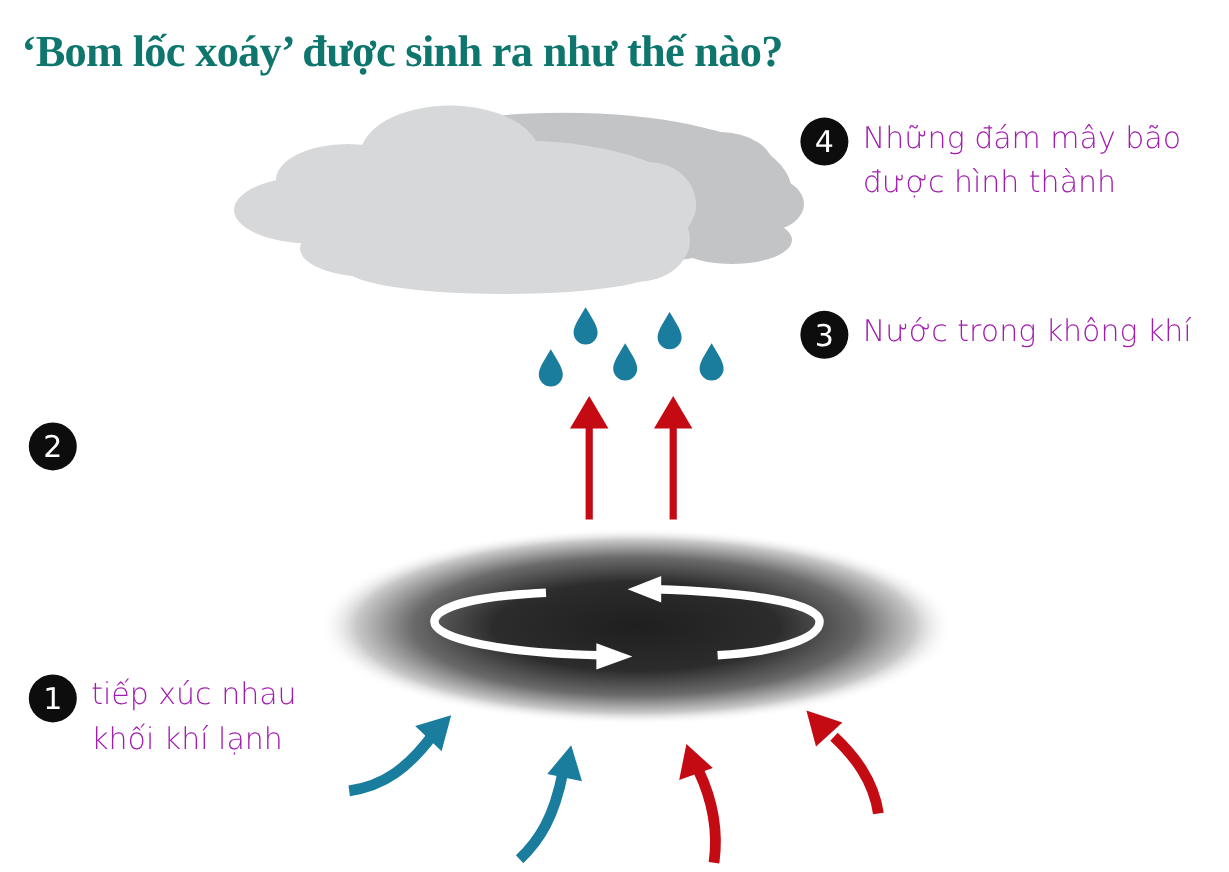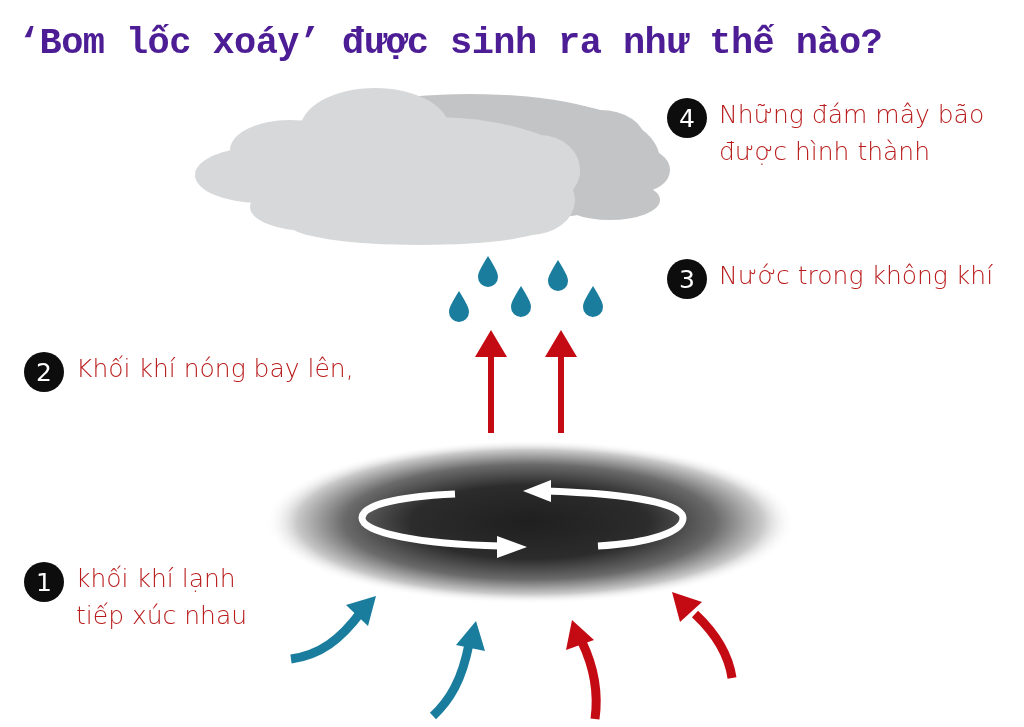--- a/index.html
+++ b/index.html
@@ -1,20 +1,20 @@
 <!DOCTYPE html>
 <html><head>
 <meta charset="utf-8">
 <style>
   html, body { margin: 0; padding: 0; background: #ffffff; }
   body { width: 1024px; height: 727px; position: relative; overflow: hidden; font-family: "Liberation Sans", sans-serif; color: #1a1a1a; }
-  .title { position: absolute; left: 18px; top: 22px; font-family: Liberation Mono, monospace; font-weight: bold; font-size: 37px; color: #4c1d95; letter-spacing: -0.6px; margin: 0; }
+  .title { position: absolute; left: 18px; top: 22px; font-family: Liberation Serif, serif; font-weight: bold; font-size: 37px; color: #0f766e; letter-spacing: -0.6px; margin: 0; }
   .step { position: absolute; display: flex; align-items: flex-start; }
   .badge { width: 40px; height: 40px; border-radius: 50%; background: #0d0d0d; color: #fff; font-size: 25px; display: flex; align-items: center; justify-content: center; flex: 0 0 40px; margin-right: 12px; margin-top: 2px; font-family: "DejaVu Sans", sans-serif; }
-  .step-text { font-size: 25px; line-height: 37px; color: #b91c1c; font-family: "DejaVu Sans", sans-serif; font-weight: 300; }
+  .step-text { font-size: 25px; line-height: 37px; color: #a21caf; font-family: "DejaVu Sans", sans-serif; font-weight: 300; }
   .step-text span { display: block; white-space: nowrap; }
   svg.art { position: absolute; left: 0; top: 0; }
 </style>
 </head>
 <body>
 
 <h1 class="title">‘Bom lốc xoáy’ được sinh ra như thế nào?</h1>
 
 <svg class="art" width="1024" height="727" viewBox="0 0 1024 727">
   <defs>
@@ -96,23 +96,22 @@
 <div class="step" style="left:667px; top:257px;">
   <div class="badge">3</div>
   <div class="step-text">
     <span>Nước trong không khí</span>
   </div>
 </div>
 
 <div class="step" style="left:24px; top:350px;">
   <div class="badge">2</div>
   <div class="step-text">
-    <span>Khối khí nóng bay lên,</span>
   </div>
 </div>
 
 <div class="step" style="left:24px; top:560px;">
   <div class="badge">1</div>
   <div class="step-text">
+    <span>tiếp xúc nhau</span>
     <span>khối khí lạnh</span>
-    <span>tiếp xúc nhau</span>
   </div>
 </div>
 
 </body></html>

